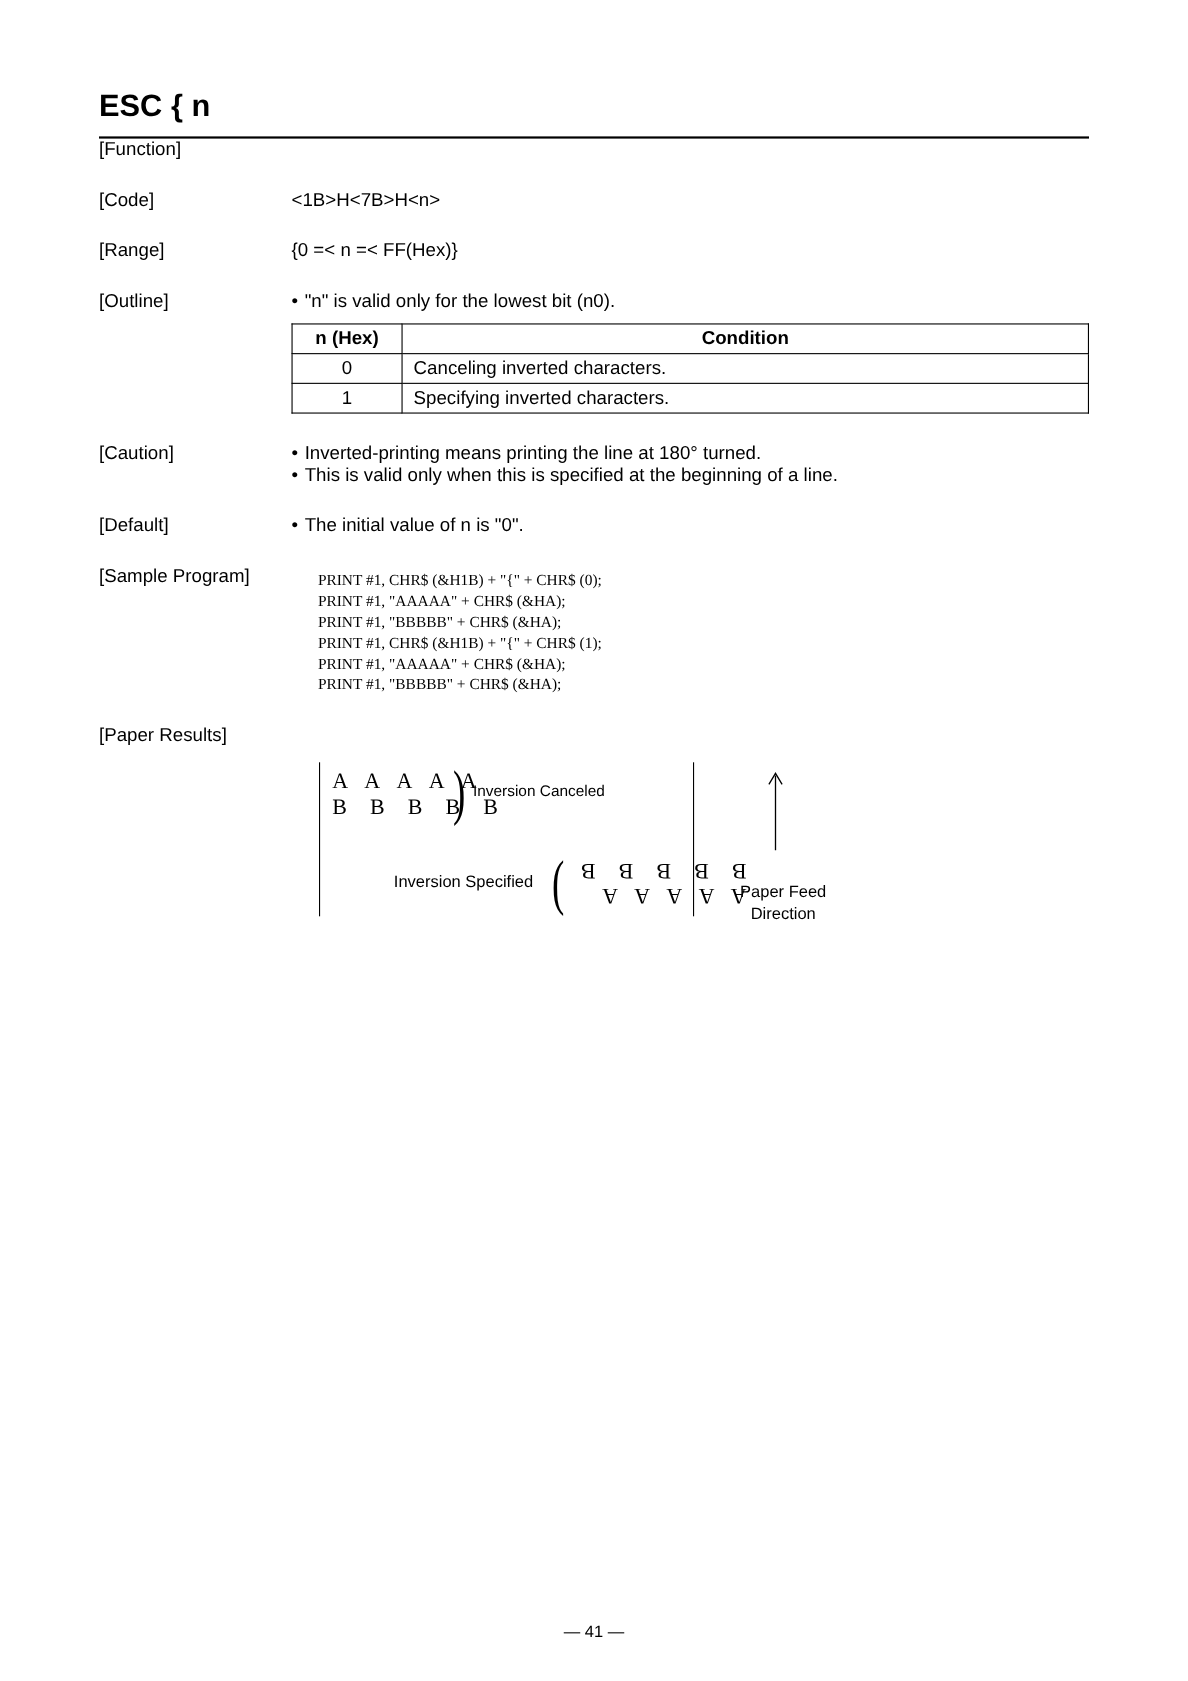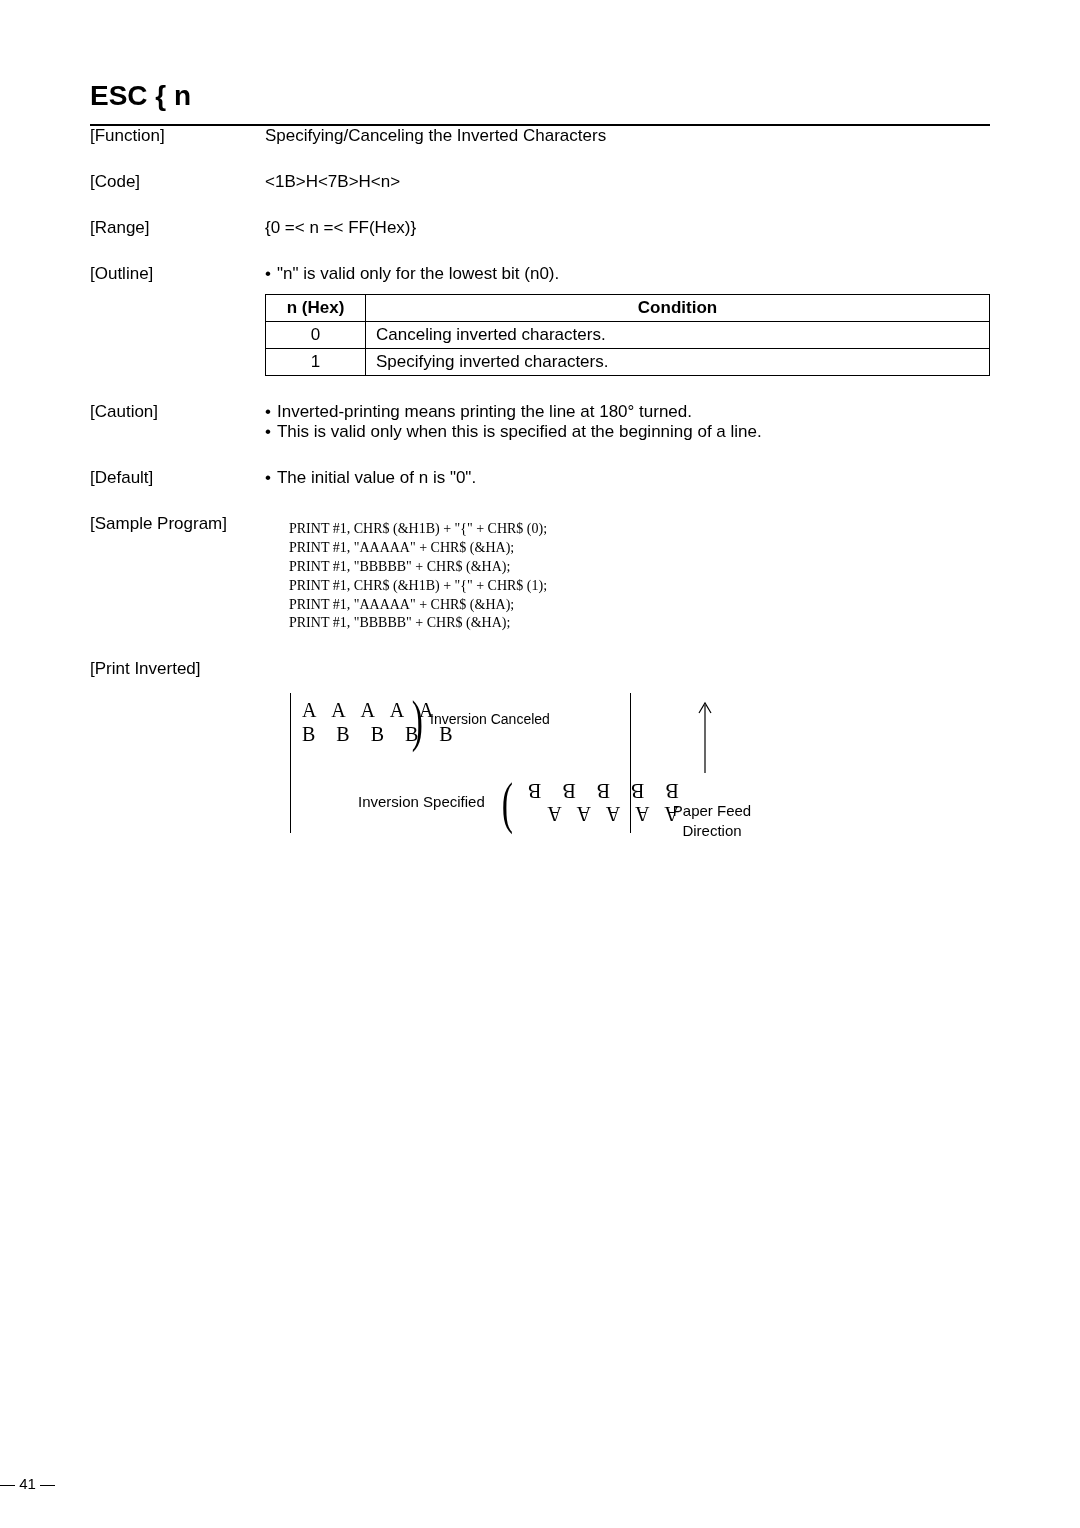--- a/index.html
+++ b/index.html
@@ -143,32 +143,31 @@
       left: 372px; top: 108px;
       font-size: 15px;
       text-align: center;
       width: 100px;
       line-height: 1.3;
     }
     .page-num {
       position: absolute;
       bottom: 36px;
       left: 0; right: 0;
-      text-align: left;
+      text-align: center;
       font-size: 15px;
     }
   </style>
 </head>
 <body>
 
 <h1 class="title-heading">ESC { n</h1>
 
 <div class="row">
   <div class="label-col">[Function]</div>
-  <div class="content-col">Specifying/Canceling the Inverted Characters</div>
 </div>
 
 <div class="row">
   <div class="label-col">[Code]</div>
   <div class="content-col">&lt;1B&gt;H&lt;7B&gt;H&lt;n&gt;</div>
 </div>
 
 <div class="row">
   <div class="label-col">[Range]</div>
   <div class="content-col">{0 =&lt; n =&lt; FF(Hex)}</div>
@@ -234,21 +233,21 @@
       <div>PRINT #1, "AAAAA" + CHR$ (&amp;HA);</div>
       <div>PRINT #1, "BBBBB" + CHR$ (&amp;HA);</div>
       <div>PRINT #1, CHR$ (&amp;H1B) + "{" + CHR$ (1);</div>
       <div>PRINT #1, "AAAAA" + CHR$ (&amp;HA);</div>
       <div>PRINT #1, "BBBBB" + CHR$ (&amp;HA);</div>
     </div>
   </div>
 </div>
 
 <div class="row" style="margin-bottom:6px;">
-  <div class="label-col">[Print Inverted]</div>
+  <div class="label-col">[Paper Results]</div>
 </div>
 
 <div class="print-results-block">
   <div class="pr-vbar-left"></div>
   <div class="pr-normal">A A A A A</div>
   <div class="pr-normal-b">B B B B B</div>
   <div class="pr-brace1">)</div>
   <div class="pr-label1">Inversion Canceled</div>
 
   <div class="pr-label2">Inversion Specified</div>

